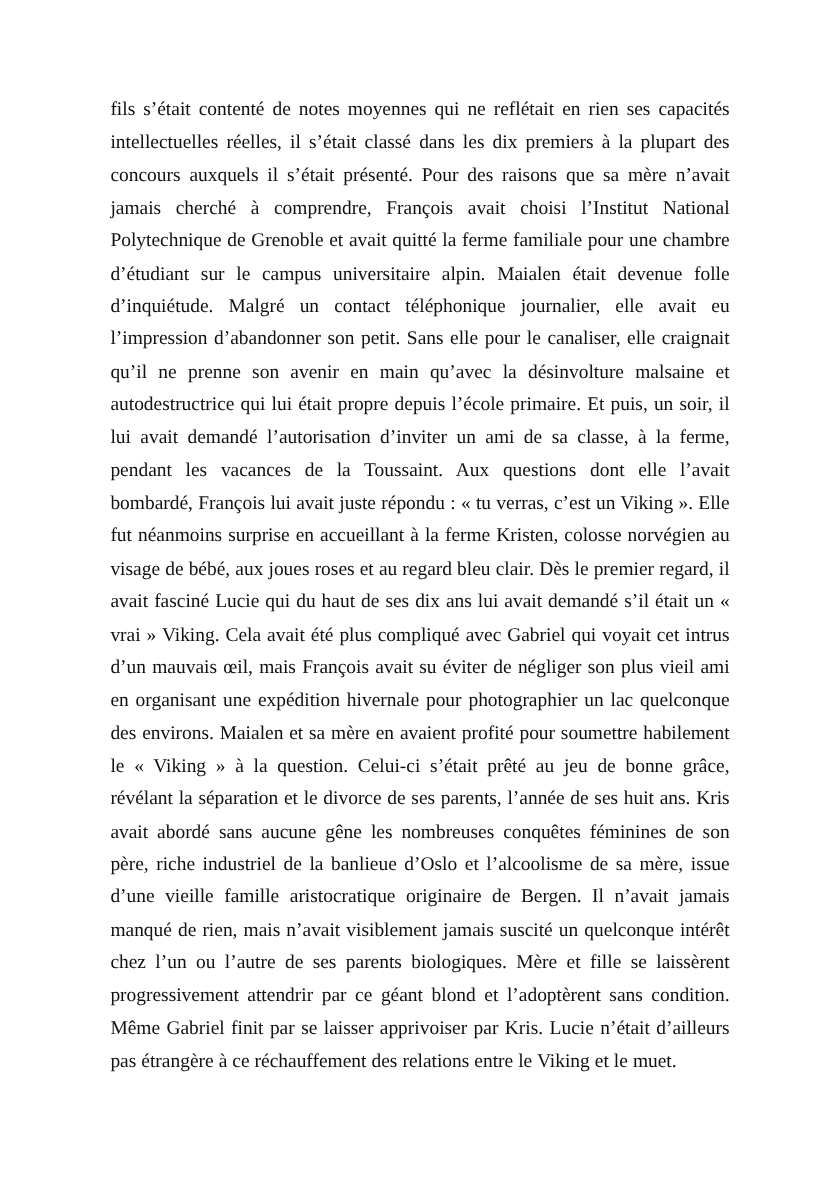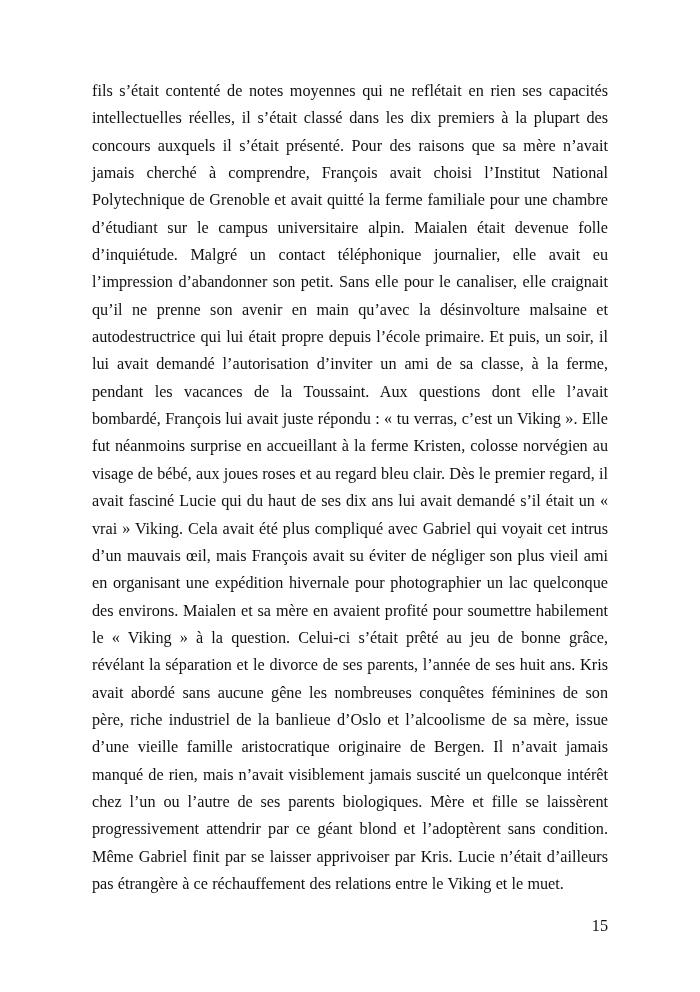--- a/index.html
+++ b/index.html
@@ -51,15 +51,14 @@
 </style>
 </head>
 <body>
 
 <div class="page">
 
   <div class="text-block">
     <p>fils s’était contenté de notes moyennes qui ne reflétait en rien ses capacités intellectuelles réelles, il s’était classé dans les dix premiers à la plupart des concours auxquels il s’était présenté. Pour des raisons que sa mère n’avait jamais cherché à comprendre, François avait choisi l’Institut National Polytechnique de Grenoble et avait quitté la ferme familiale pour une chambre d’étudiant sur le campus universitaire alpin. Maialen était devenue folle d’inquiétude. Malgré un contact téléphonique journalier, elle avait eu l’impression d’abandonner son petit. Sans elle pour le canaliser, elle craignait qu’il ne prenne son avenir en main qu’avec la désinvolture malsaine et autodestructrice qui lui était propre depuis l’école primaire. Et puis, un soir, il lui avait demandé l’autorisation d’inviter un ami de sa classe, à la ferme, pendant les vacances de la Toussaint. Aux questions dont elle l’avait bombardé, François lui avait juste répondu : « tu verras, c’est un Viking ». Elle fut néanmoins surprise en accueillant à la ferme Kristen, colosse norvégien au visage de bébé, aux joues roses et au regard bleu clair. Dès le premier regard, il avait fasciné Lucie qui du haut de ses dix ans lui avait demandé s’il était un « vrai » Viking. Cela avait été plus compliqué avec Gabriel qui voyait cet intrus d’un mauvais œil, mais François avait su éviter de négliger son plus vieil ami en organisant une expédition hivernale pour photographier un lac quelconque des environs. Maialen et sa mère en avaient profité pour soumettre habilement le « Viking » à la question. Celui-ci s’était prêté au jeu de bonne grâce, révélant la séparation et le divorce de ses parents, l’année de ses huit ans. Kris avait abordé sans aucune gêne les nombreuses conquêtes féminines de son père, riche industriel de la banlieue d’Oslo et l’alcoolisme de sa mère, issue d’une vieille famille aristocratique originaire de Bergen. Il n’avait jamais manqué de rien, mais n’avait visiblement jamais suscité un quelconque intérêt chez l’un ou l’autre de ses parents biologiques. Mère et fille se laissèrent progressivement attendrir par ce géant blond et l’adoptèrent sans condition. Même Gabriel finit par se laisser apprivoiser par Kris. Lucie n’était d’ailleurs pas étrangère à ce réchauffement des relations entre le Viking et le muet.</p>
   </div>
 
-  <div class="page-number">15</div>
 
 </div>
 
 </body></html>

